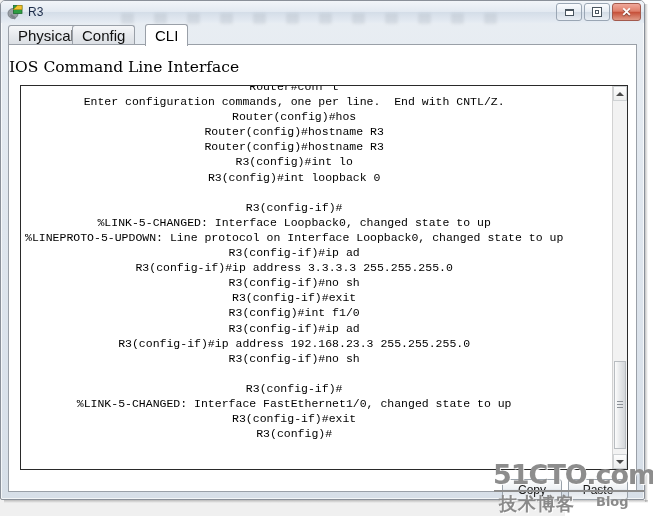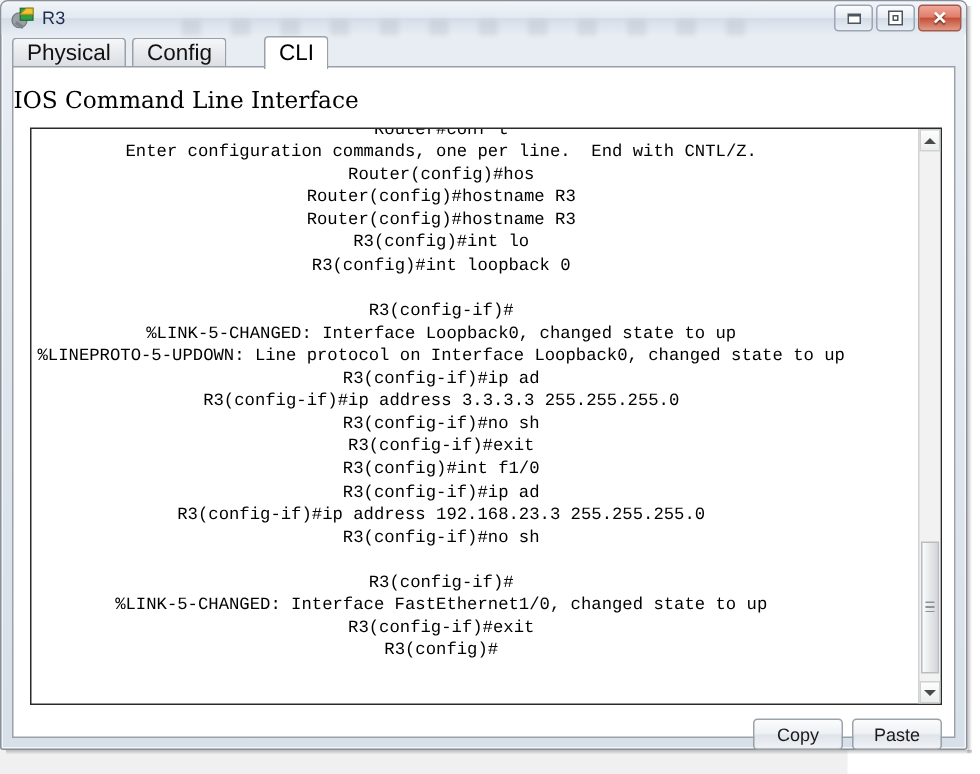--- a/index.html
+++ b/index.html
@@ -159,24 +159,23 @@
     padding: 0 9px;
     white-space: nowrap;
   }
   .tab.active {
     background: #ffffff;
     border-color: #9aa0a8;
     height: 22px;
     top: 1px;
     z-index: 3;
     color: #000;
-    margin-left: 31px;
   }
   #tab-0 { left: 7px; }
-  #tab-1 { left: 87px; }
+  #tab-1 { left: 71px; }
   #tab-2 { left: 144px; }
 
   
   #content {
     position: absolute;
     left: 8px;
     top: 44px;
     width: 629px;
     height: 448px;
     background: #ffffff;
@@ -474,14 +473,20 @@
       <div class="actionbtn" id="btn-paste">
         <span>Paste</span>
       </div>
     </div>
 
   </div>
 
   <div id="frame-shadow-r"></div>
   <div id="frame-shadow-b"></div>
 
+  <div id="watermark">
+    <div id="wm-main">51CTO.com</div>
+    <div id="wm-underline"></div>
+    <div id="wm-cn">技术博客</div>
+    <div id="wm-blog">Blog</div>
+  </div>
 
 </div>
 
 </body></html>

